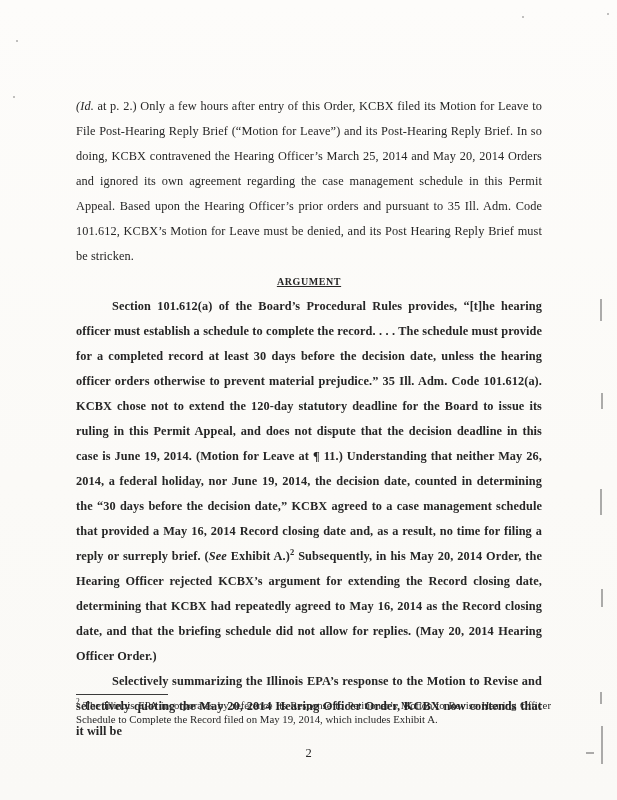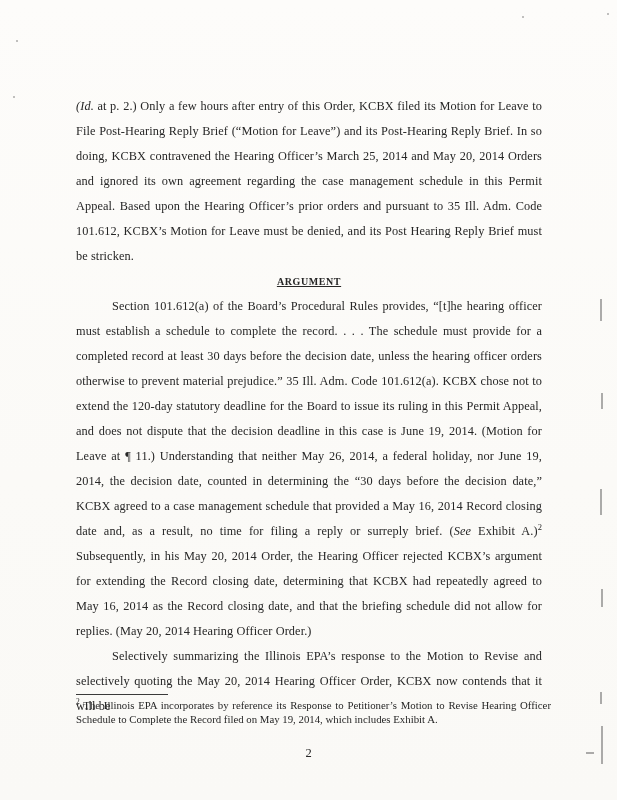--- a/index.html
+++ b/index.html
@@ -18,21 +18,21 @@
   }
   .body-text{
     position:absolute;
     left:76px;right:75px;top:94px;
     font-size:12.3px;
     line-height:25px;
     text-align:justify;
     letter-spacing:0.1px;
   }
   .para{margin:0;}
-  .para.indent{text-indent:36px;}
+  .para.indent{text-indent:36px;font-weight:bold;}
   .heading{
     margin:0;
     font-size:10px;
     line-height:25px;
     font-weight:bold;
     text-align:center;
   }
   .heading .u{text-decoration:underline;letter-spacing:0.6px;}
   .italic{font-style:italic;}
   sup.fnref{font-size:8.5px;line-height:0;vertical-align:super;}

